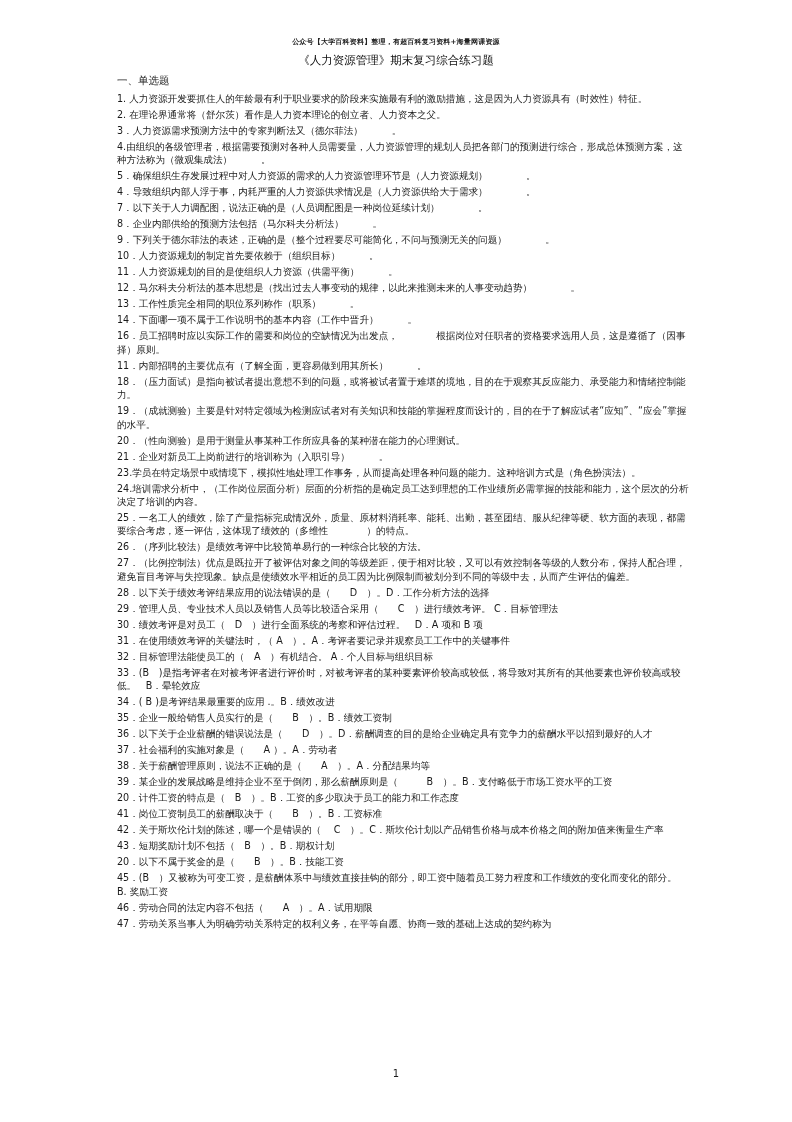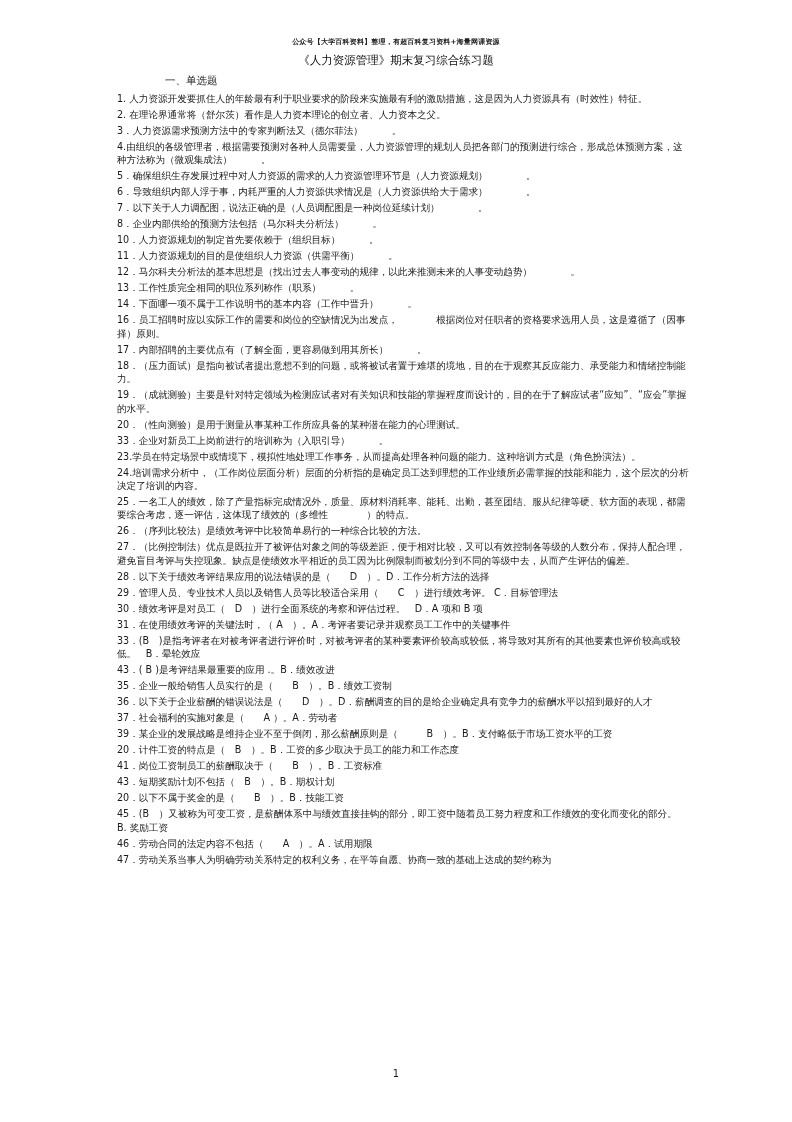--- a/index.html
+++ b/index.html
@@ -3,69 +3,73 @@
 <meta charset="utf-8">
 <style>
   html, body { margin: 0; padding: 0; background: #ffffff; }
   body { width: 792px; height: 1122px; position: relative; overflow: hidden;
          font-family: "DejaVu Sans", "Liberation Sans", sans-serif; color: #1a1a1a; }
   .page { position: absolute; left: 0; top: 16px; width: 672px; height: 1122px; }
   .header-note { position: absolute; top: 21px; left: 0; width: 792px; text-align: center;
                  font-size: 7px; font-weight: bold; color: #222; letter-spacing: 0.2px; }
   .title { position: absolute; top: 37px; left: 0; width: 792px; text-align: center;
            font-size: 11.5px; color: #111; }
-  .section { position: absolute; top: 58px; left: 117px; font-size: 10.5px; margin-left: 48px; }
+  .section { position: absolute; top: 58px; left: 117px; font-size: 10.5px; }
   .content { position: absolute; top: 76px; left: 117px; width: 575px; }
   .q { font-size: 9.6px; line-height: 13.4px; margin: 0 0 2.6px 0; white-space: normal; word-break: break-all; }
   .pagenum { position: absolute; top: 1052px; left: 0; width: 792px; text-align: center; font-size: 10px; }
 </style>
 </head>
 <body>
 
 <div class="page">
   <div class="header-note">公众号【大学百科资料】整理，有超百科复习资料+海量网课资源</div>
   <div class="title">《人力资源管理》期末复习综合练习题</div>
   <div class="section">一、单选题</div>
   <div class="content" id="questions">
       <div class="q">1. 人力资源开发要抓住人的年龄最有利于职业要求的阶段来实施最有利的激励措施，这是因为人力资源具有（时效性）特征。</div>
       <div class="q">2. 在理论界通常将（舒尔茨）看作是人力资本理论的创立者、人力资本之父。</div>
       <div class="q">3．人力资源需求预测方法中的专家判断法又（德尔菲法）　　　。</div>
       <div class="q">4.由组织的各级管理者，根据需要预测对各种人员需要量，人力资源管理的规划人员把各部门的预测进行综合，形成总体预测方案，这种方法称为（微观集成法）　　　。</div>
       <div class="q">5．确保组织生存发展过程中对人力资源的需求的人力资源管理环节是（人力资源规划）　　　　。</div>
-      <div class="q">6．导致组织内部人浮于事，内耗严重的人力资源供求情况是（人力资源供给大于需求）　　　　。</div>
+      <div class="q">4．导致组织内部人浮于事，内耗严重的人力资源供求情况是（人力资源供给大于需求）　　　　。</div>
       <div class="q">7．以下关于人力调配图，说法正确的是（人员调配图是一种岗位延续计划）　　　　。</div>
       <div class="q">8．企业内部供给的预测方法包括（马尔科夫分析法）　　　。</div>
+      <div class="q">9．下列关于德尔菲法的表述，正确的是（整个过程要尽可能简化，不问与预测无关的问题）　　　　。</div>
       <div class="q">10．人力资源规划的制定首先要依赖于（组织目标）　　　。</div>
       <div class="q">11．人力资源规划的目的是使组织人力资源（供需平衡）　　　。</div>
       <div class="q">12．马尔科夫分析法的基本思想是（找出过去人事变动的规律，以此来推测未来的人事变动趋势）　　　　。</div>
       <div class="q">13．工作性质完全相同的职位系列称作（职系）　　　。</div>
       <div class="q">14．下面哪一项不属于工作说明书的基本内容（工作中晋升）　　　。</div>
       <div class="q">16．员工招聘时应以实际工作的需要和岗位的空缺情况为出发点，　　　　根据岗位对任职者的资格要求选用人员，这是遵循了（因事择）原则。</div>
-      <div class="q">17．内部招聘的主要优点有（了解全面，更容易做到用其所长）　　　。</div>
+      <div class="q">11．内部招聘的主要优点有（了解全面，更容易做到用其所长）　　　。</div>
       <div class="q">18．（压力面试）是指向被试者提出意想不到的问题，或将被试者置于难堪的境地，目的在于观察其反应能力、承受能力和情绪控制能力。</div>
       <div class="q">19．（成就测验）主要是针对特定领域为检测应试者对有关知识和技能的掌握程度而设计的，目的在于了解应试者“应知”、“应会”掌握的水平。</div>
       <div class="q">20．（性向测验）是用于测量从事某种工作所应具备的某种潜在能力的心理测试。</div>
-      <div class="q">33．企业对新员工上岗前进行的培训称为（入职引导）　　　。</div>
+      <div class="q">21．企业对新员工上岗前进行的培训称为（入职引导）　　　。</div>
       <div class="q">23.学员在特定场景中或情境下，模拟性地处理工作事务，从而提高处理各种问题的能力。这种培训方式是（角色扮演法）。</div>
       <div class="q">24.培训需求分析中，（工作岗位层面分析）层面的分析指的是确定员工达到理想的工作业绩所必需掌握的技能和能力，这个层次的分析决定了培训的内容。</div>
       <div class="q">25．一名工人的绩效，除了产量指标完成情况外，质量、原材料消耗率、能耗、出勤，甚至团结、服从纪律等硬、软方面的表现，都需要综合考虑，逐一评估，这体现了绩效的（多维性　　　　）的特点。</div>
       <div class="q">26．（序列比较法）是绩效考评中比较简单易行的一种综合比较的方法。</div>
       <div class="q">27．（比例控制法）优点是既拉开了被评估对象之间的等级差距，便于相对比较，又可以有效控制各等级的人数分布，保持人配合理，避免盲目考评与失控现象。缺点是使绩效水平相近的员工因为比例限制而被划分到不同的等级中去，从而产生评估的偏差。</div>
       <div class="q">28．以下关于绩效考评结果应用的说法错误的是（　　D　）。D．工作分析方法的选择</div>
       <div class="q">29．管理人员、专业技术人员以及销售人员等比较适合采用（　　C　）进行绩效考评。 C．目标管理法</div>
       <div class="q">30．绩效考评是对员工（　D　）进行全面系统的考察和评估过程。　D．A 项和 B 项</div>
       <div class="q">31．在使用绩效考评的关键法时，（ A　）。A．考评者要记录并观察员工工作中的关键事件</div>
+      <div class="q">32．目标管理法能使员工的（　A　）有机结合。 A．个人目标与组织目标</div>
       <div class="q">33．(B　)是指考评者在对被考评者进行评价时，对被考评者的某种要素评价较高或较低，将导致对其所有的其他要素也评价较高或较低。　B．晕轮效应</div>
-      <div class="q">43．( B )是考评结果最重要的应用 .。B．绩效改进</div>
+      <div class="q">34．( B )是考评结果最重要的应用 .。B．绩效改进</div>
       <div class="q">35．企业一般给销售人员实行的是（　　B　）。B．绩效工资制</div>
       <div class="q">36．以下关于企业薪酬的错误说法是（　　D　）。D．薪酬调查的目的是给企业确定具有竞争力的薪酬水平以招到最好的人才</div>
       <div class="q">37．社会福利的实施对象是（　　A ）。A．劳动者</div>
+      <div class="q">38．关于薪酬管理原则，说法不正确的是（　　A　）。A．分配结果均等</div>
       <div class="q">39．某企业的发展战略是维持企业不至于倒闭，那么薪酬原则是（　　　B　）。B．支付略低于市场工资水平的工资</div>
       <div class="q">20．计件工资的特点是（　B　）。B．工资的多少取决于员工的能力和工作态度</div>
       <div class="q">41．岗位工资制员工的薪酬取决于（　　B　）。B．工资标准</div>
+      <div class="q">42．关于斯坎伦计划的陈述，哪一个是错误的（　 C　）。C．斯坎伦计划以产品销售价格与成本价格之间的附加值来衡量生产率</div>
       <div class="q">43．短期奖励计划不包括（　B　）。B．期权计划</div>
       <div class="q">20．以下不属于奖金的是（　　B　）。B．技能工资</div>
       <div class="q">45．(B　）又被称为可变工资，是薪酬体系中与绩效直接挂钩的部分，即工资中随着员工努力程度和工作绩效的变化而变化的部分。　B. 奖励工资</div>
       <div class="q">46．劳动合同的法定内容不包括（　　A　）。A．试用期限</div>
       <div class="q">47．劳动关系当事人为明确劳动关系特定的权利义务，在平等自愿、协商一致的基础上达成的契约称为</div>
     </div>
   <div class="pagenum">1</div>
 </div>
 
 </body></html>

